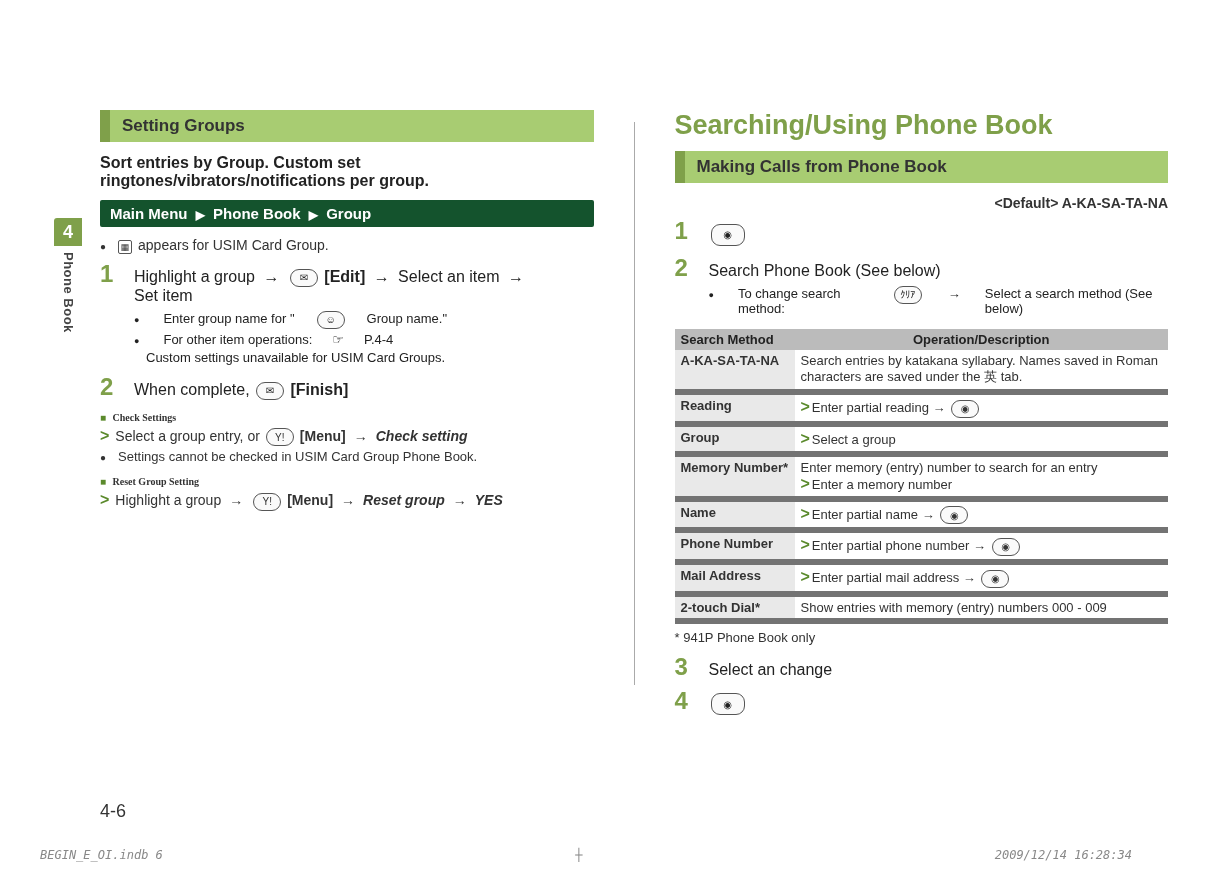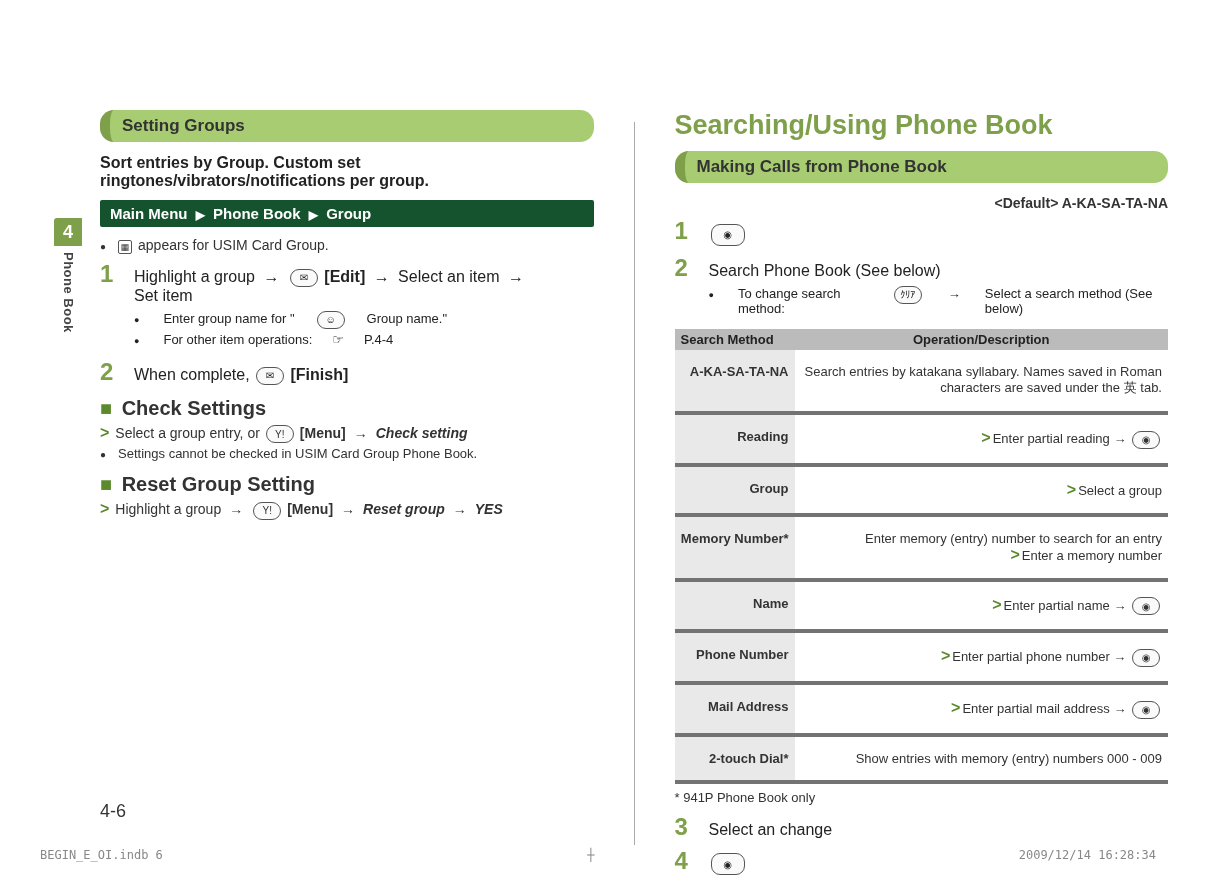--- a/index.html
+++ b/index.html
@@ -3,52 +3,52 @@
 <meta charset="utf-8">
 <style>
   * { box-sizing: border-box; margin: 0; padding: 0; }
   body { font-family: "Helvetica Neue", Arial, sans-serif; width: 1228px; height: 886px; position: relative; color: #333; background: #fff; }
   .page { display: flex; padding: 110px 60px 0 100px; gap: 40px; position: relative; }
   .side-tab { position: absolute; left: 54px; top: 218px; display: flex; flex-direction: column; align-items: center; }
   .side-tab .num-box { width: 28px; height: 28px; background: #7fa04a; color: #fff; display: flex; align-items: center; justify-content: center; font-weight: bold; font-size: 18px; border-radius: 3px 0 0 0; }
   .side-tab .vtext { writing-mode: vertical-rl; font-weight: bold; font-size: 13px; color: #444; padding-top: 6px; letter-spacing: 0.5px; }
   .col { flex: 1; min-width: 0; }
   .divider { width: 1px; background: #aaa; align-self: stretch; margin-top: 12px; margin-bottom: 40px; }
-  .green-header { background: #a8cc72; padding: 6px 12px; font-weight: bold; color: #333; font-size: 17px; border-left: 10px solid #7fa04a; margin-bottom: 12px; border-radius: 14px; }
+  .green-header { background: #a8cc72; padding: 6px 12px; font-weight: bold; color: #333; font-size: 17px; border-left: 10px solid #7fa04a; margin-bottom: 12px; }
   .big-green-title { color: #7fa04a; font-weight: bold; font-size: 27px; margin-bottom: 10px; }
   .intro { font-weight: bold; font-size: 16px; margin-bottom: 10px; color: #222; }
   .nav-bar { background: #14532d; color: #fff; padding: 5px 10px; font-weight: bold; font-size: 15px; border-radius: 2px; margin-bottom: 10px; }
   .nav-bar .tri { color: #fff; margin: 0 4px; font-size: 12px; }
   .bullet-line { display: flex; align-items: baseline; gap: 6px; font-size: 14px; margin-bottom: 8px; }
   .bullet-dot::before { content: "●"; font-size: 10px; margin-right: 6px; }
   .step { display: flex; gap: 14px; margin-bottom: 10px; align-items: baseline; }
   .step-num { color: #7fa04a; font-weight: bold; font-size: 24px; line-height: 1; min-width: 20px; }
   .step-body { flex: 1; font-size: 16px; color: #222; }
   .step-sub { font-size: 13px; margin-top: 6px; margin-left: 0; }
   .step-sub li { list-style: none; display: flex; align-items: baseline; gap: 20px; margin-bottom: 3px; }
   .step-sub li::before { content: "●"; font-size: 9px; margin-right: 4px; }
   .sq-green { color: #5b8a2c; font-weight: bold; margin-right: 4px; }
-  .sub-head { font-weight: bold; font-size: 20px; margin-top: 12px; margin-bottom: 4px; }
+  .sub-head { font-weight: bold; font-size: 10px; margin-top: 12px; margin-bottom: 4px; font-family: Liberation Serif, serif; }
   .gt-line { font-size: 14px; display: flex; align-items: baseline; gap: 4px; flex-wrap: wrap; margin-bottom: 3px; }
   .gt { color: #5b8a2c; font-weight: bold; font-size: 16px; margin-right: 2px; }
   .arrow { margin: 0 4px; }
   .ital { font-style: italic; font-weight: bold; }
   .icon-btn { display: inline-flex; align-items: center; justify-content: center; min-width: 28px; height: 18px; border: 1px solid #555; border-radius: 9px; font-size: 10px; padding: 0 4px; vertical-align: middle; margin: 0 2px; background: #fafafa; }
   .icon-card { display: inline-block; width: 14px; height: 14px; border: 1px solid #555; border-radius: 2px; font-size: 9px; text-align: center; line-height: 12px; vertical-align: middle; }
   .default-tag { text-align: right; font-weight: bold; font-size: 14px; margin-bottom: 8px; }
   table.methods { width: 100%; border-collapse: collapse; font-size: 13px; margin-bottom: 6px; }
   table.methods th { background: #bbb; color: #222; font-weight: bold; padding: 3px 6px; text-align: left; }
   table.methods th.op { text-align: center; }
-  table.methods td { padding: 14px 6px; vertical-align: top; border-bottom: 4px solid #737373; text-align: right; }
+  table.methods td { padding: 3px 6px; vertical-align: top; border-bottom: 6px solid #737373; }
   table.methods tr:nth-child(even) td.label { background: #e9e9e9; }
   table.methods tr:nth-child(odd) td.label { background: #e9e9e9; }
   table.methods td.label { background: #e3e3e3; font-weight: bold; width: 120px; }
   .footnote { font-size: 13px; margin-bottom: 10px; }
   .page-num { position: absolute; left: 100px; bottom: 64px; font-size: 18px; }
-  .footer { position: absolute; bottom: 24px; left: 0; right: 0; display: flex; justify-content: flex-start; padding: 0 72px 0 40px; font-size: 12px; color: #888; font-family: monospace; }
+  .footer { position: absolute; bottom: 24px; left: 0; right: 0; display: flex; justify-content: flex-start; padding: 0 96px 0 40px; font-size: 12px; color: #888; font-family: monospace; font-style: italic; }
   .footer .center-mark { margin: 0 auto; }
 </style>
 </head>
 <body>
 
 <div class="side-tab">
   <div class="num-box">4</div>
   <div class="vtext">Phone Book</div>
 </div>
 
@@ -87,20 +87,21 @@
             <span>Enter group name for "</span>
             <span class="icon-btn">☺</span>
             <span> Group name."</span>
           </li>
           <li>
             <span>For other item operations: </span>
             <span>☞</span>
             <span>P.4-4</span>
           </li>
         </ul>
+        <div style="font-size:13px;margin-left:12px;">Custom settings unavailable for USIM Card Groups.</div>
       </div>
     </div>
 
     <div class="step">
       <div class="step-num">2</div>
       <div class="step-body">
         <span>When complete, </span>
         <span class="icon-btn">✉</span>
         <b>[Finish]</b>
       </div>

